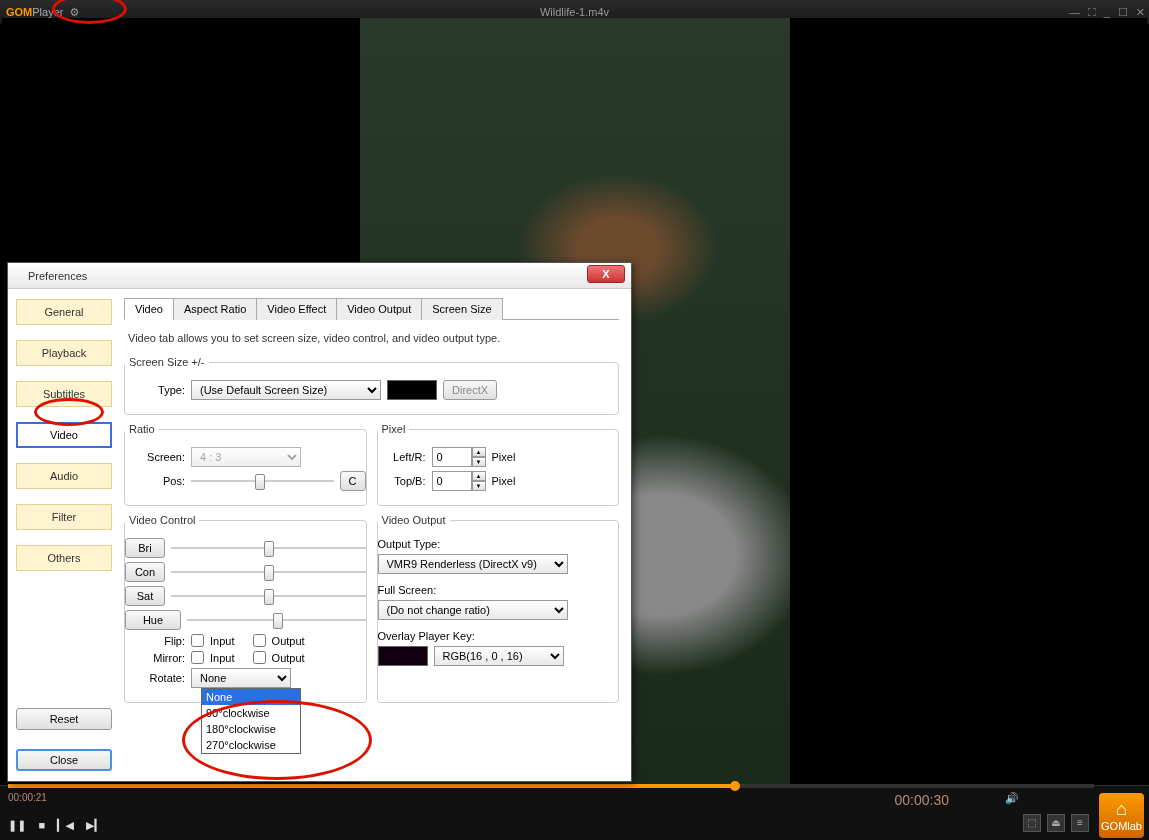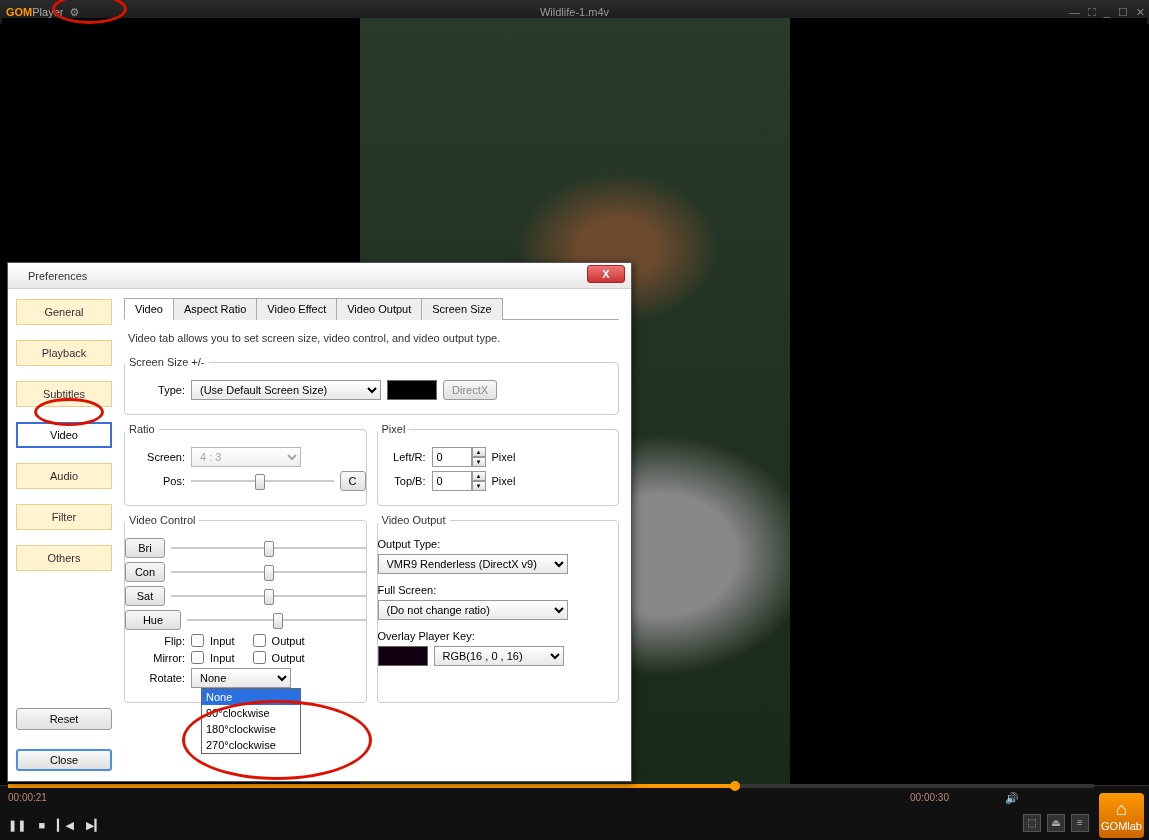--- a/index.html
+++ b/index.html
@@ -25,21 +25,21 @@
   radial-gradient(ellipse 250px 200px at 70% 70%, #888 30%, transparent 60%),
   linear-gradient(#2a3a2a,#1a2a1a);
 }
 
 
 .bottombar { position:absolute; left:0; right:0; bottom:0; height:55px; background:#111; border-top:1px solid #333; }
 .seek { position:absolute; top:-2px; left:8px; right:55px; height:4px; background:#333; }
 .seek-fill { height:100%; background:#f90; width:67%; position:relative; }
 .seek-knob { position:absolute; right:-4px; top:-3px; width:10px; height:10px; background:#f90; border-radius:50%; }
 .time-l { position:absolute; left:8px; top:6px; color:#b87; font-size:10px; }
-.time-r { position:absolute; right:200px; top:6px; color:#b87; font-size:10px; }
+.time-r { position:absolute; right:200px; top:6px; color:#b87; font-size:14px; }
 .vol { position:absolute; right:130px; top:6px; color:#aaa; }
 .controls { position:absolute; left:8px; bottom:8px; display:flex; gap:12px; color:#ddd; font-size:14px; }
 .controls span { cursor:pointer; }
 .marquee { position:absolute; left:130px; right:150px; bottom:10px; color:#f90; font-weight:bold; text-align:center; font-size:11px; white-space:nowrap; overflow:hidden; }
 .rbtn-group { position:absolute; right:60px; bottom:8px; display:flex; gap:6px; }
 .rbtn { width:18px; height:18px; background:#333; border:1px solid #555; color:#aaa; text-align:center; line-height:16px; cursor:pointer; font-size:10px; }
 .home { position:absolute; right:5px; bottom:2px; width:45px; height:45px; background:linear-gradient(#f90,#c60); border-radius:4px; display:flex; flex-direction:column; align-items:center; justify-content:center; color:#fff; font-size:9px; cursor:pointer; }
 
 
 .dialog { position:absolute; left:7px; top:262px; width:625px; height:520px; background:#fff; border:1px solid #555; box-shadow:2px 2px 8px rgba(0,0,0,.5); z-index:100; }

